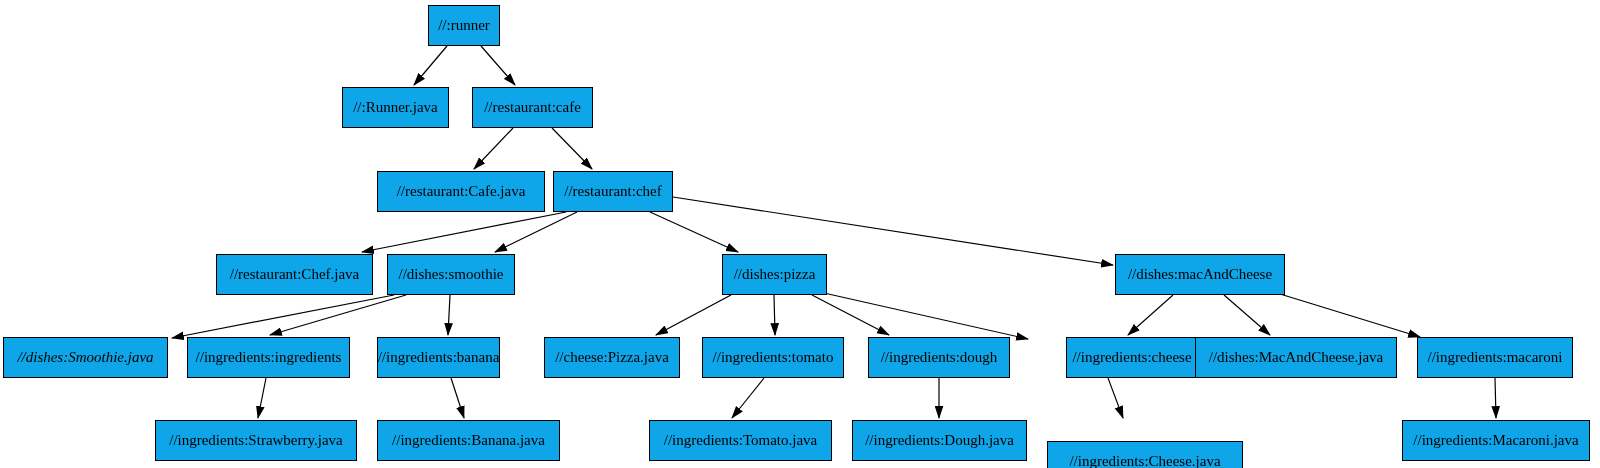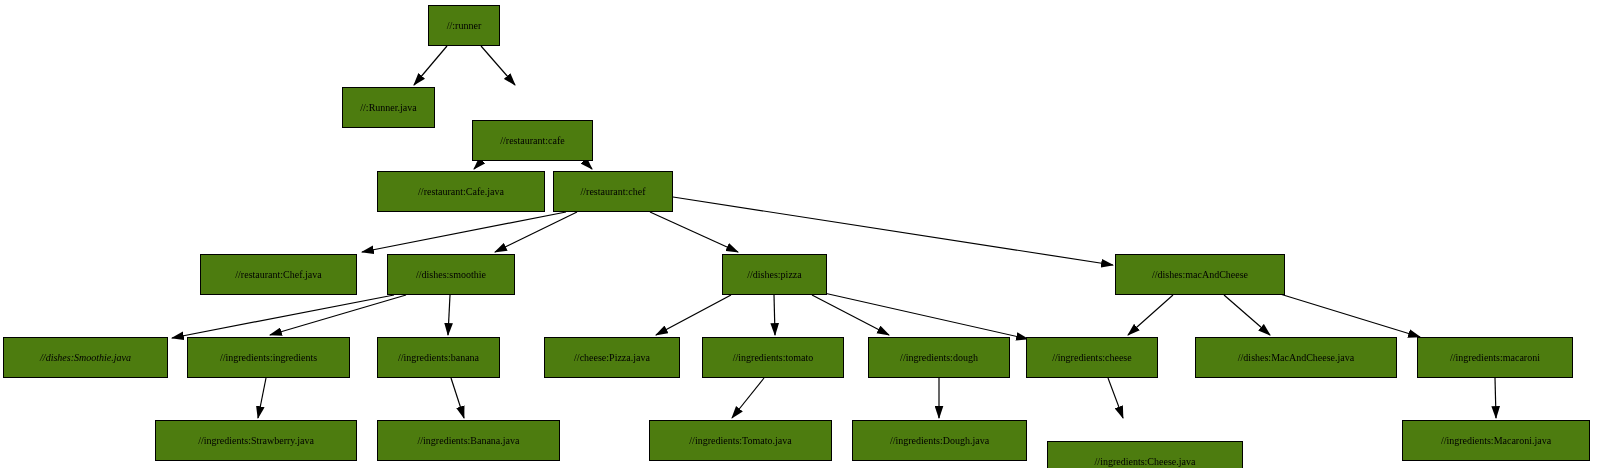--- a/index.html
+++ b/index.html
@@ -10,26 +10,26 @@
     position: relative;
     overflow: hidden;
   }
   #graph-canvas { position: absolute; left: 0; top: 0; width: 1600px; height: 468px; }
   svg#edge-layer { position: absolute; left: 0; top: 0; }
   .node {
     position: absolute;
     height: 41px;
     box-sizing: border-box;
     border: 1px solid #000000;
-    background: #4d7c0f;
+    background: #0ea5e9;
     color: #000000;
     display: flex;
     align-items: center;
     justify-content: center;
-    font-size: 10px;
+    font-size: 15px;
     white-space: nowrap;
     z-index: 2;
   }
   line.edge { stroke: #000000; stroke-width: 1.2px; }
 </style>
 </head>
 <body>
 
 <div id="graph-canvas">
 
@@ -59,35 +59,35 @@
     <line class="edge" x1="1280" y1="294" x2="1420" y2="337" marker-end="url(#arrow)"></line>
     <line class="edge" x1="266" y1="378" x2="258" y2="418" marker-end="url(#arrow)"></line>
     <line class="edge" x1="451" y1="378" x2="464" y2="418" marker-end="url(#arrow)"></line>
     <line class="edge" x1="764" y1="378" x2="732" y2="418" marker-end="url(#arrow)"></line>
     <line class="edge" x1="939" y1="378" x2="939" y2="418" marker-end="url(#arrow)"></line>
     <line class="edge" x1="1108" y1="378" x2="1123" y2="418" marker-end="url(#arrow)"></line>
     <line class="edge" x1="1495" y1="378" x2="1496" y2="418" marker-end="url(#arrow)"></line>
   </svg>
 
   <div class="node" style="left:428px;  top:5px;   width:72px;">//:runner</div>
-  <div class="node" style="left:342px;  top:87px;  width:93px;">//:Runner.java</div>
-  <div class="node" style="left:472px;  top:87px;  width:121px;margin-top:33px;">//restaurant:cafe</div>
+  <div class="node" style="left:342px;  top:87px;  width:107px;">//:Runner.java</div>
+  <div class="node" style="left:472px;  top:87px;  width:121px;">//restaurant:cafe</div>
   <div class="node" style="left:377px;  top:171px; width:168px;">//restaurant:Cafe.java</div>
   <div class="node" style="left:553px;  top:171px; width:120px;">//restaurant:chef</div>
-  <div class="node" style="left:200px;  top:254px; width:157px;">//restaurant:Chef.java</div>
+  <div class="node" style="left:216px;  top:254px; width:157px;">//restaurant:Chef.java</div>
   <div class="node" style="left:387px;  top:254px; width:128px;">//dishes:smoothie</div>
   <div class="node" style="left:722px;  top:254px; width:105px;">//dishes:pizza</div>
   <div class="node" style="left:1115px; top:254px; width:170px;">//dishes:macAndCheese</div>
   <div class="node" style="left:3px;    top:337px; width:165px;font-style:italic;">//dishes:Smoothie.java</div>
   <div class="node" style="left:187px;  top:337px; width:163px;">//ingredients:ingredients</div>
   <div class="node" style="left:377px;  top:337px; width:123px;">//ingredients:banana</div>
   <div class="node" style="left:544px;  top:337px; width:136px;">//cheese:Pizza.java</div>
   <div class="node" style="left:702px;  top:337px; width:142px;">//ingredients:tomato</div>
   <div class="node" style="left:868px;  top:337px; width:142px;">//ingredients:dough</div>
-  <div class="node" style="left:1026px; top:337px; width:132px;">//ingredients:cheese</div>
+  <div class="node" style="left:1066px; top:337px; width:132px;">//ingredients:cheese</div>
   <div class="node" style="left:1195px; top:337px; width:202px;">//dishes:MacAndCheese.java</div>
   <div class="node" style="left:1417px; top:337px; width:156px;">//ingredients:macaroni</div>
   <div class="node" style="left:155px;  top:420px; width:202px;">//ingredients:Strawberry.java</div>
   <div class="node" style="left:377px;  top:420px; width:183px;">//ingredients:Banana.java</div>
   <div class="node" style="left:649px;  top:420px; width:183px;">//ingredients:Tomato.java</div>
   <div class="node" style="left:852px;  top:420px; width:175px;">//ingredients:Dough.java</div>
   <div class="node" style="left:1047px; top:441px; width:196px;">//ingredients:Cheese.java</div>
   <div class="node" style="left:1402px; top:420px; width:188px;">//ingredients:Macaroni.java</div>
 
 </div>

